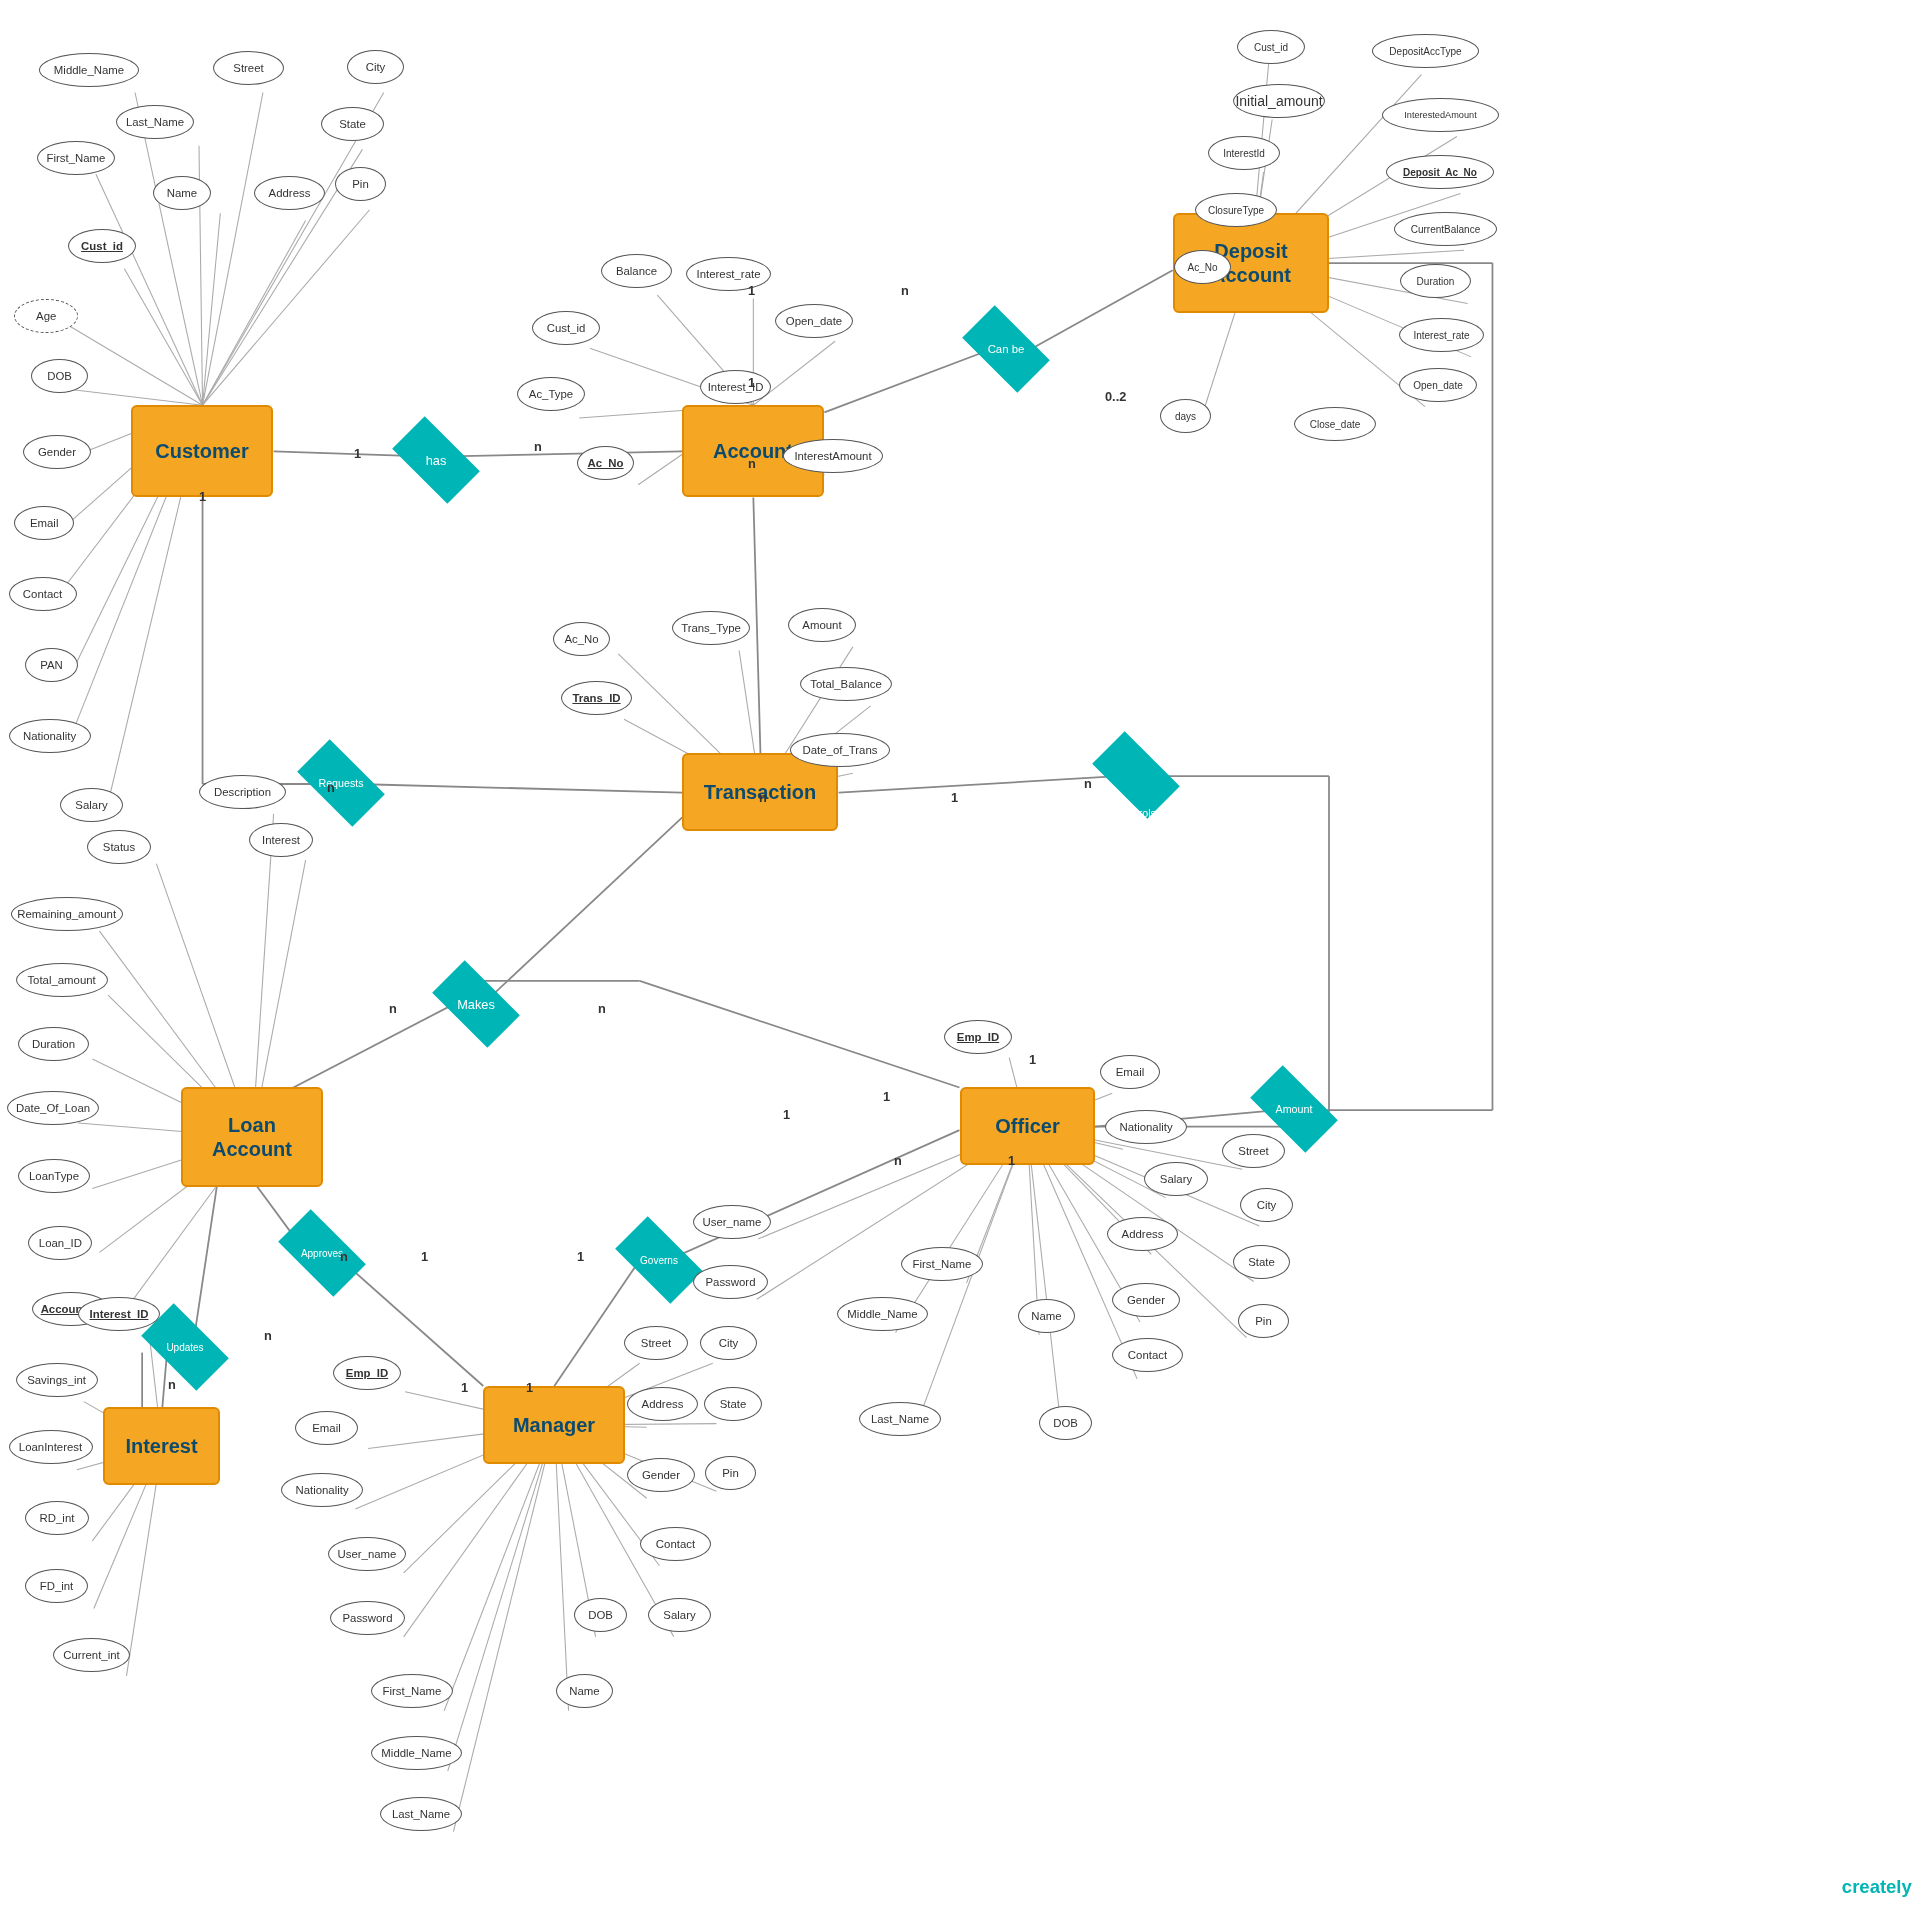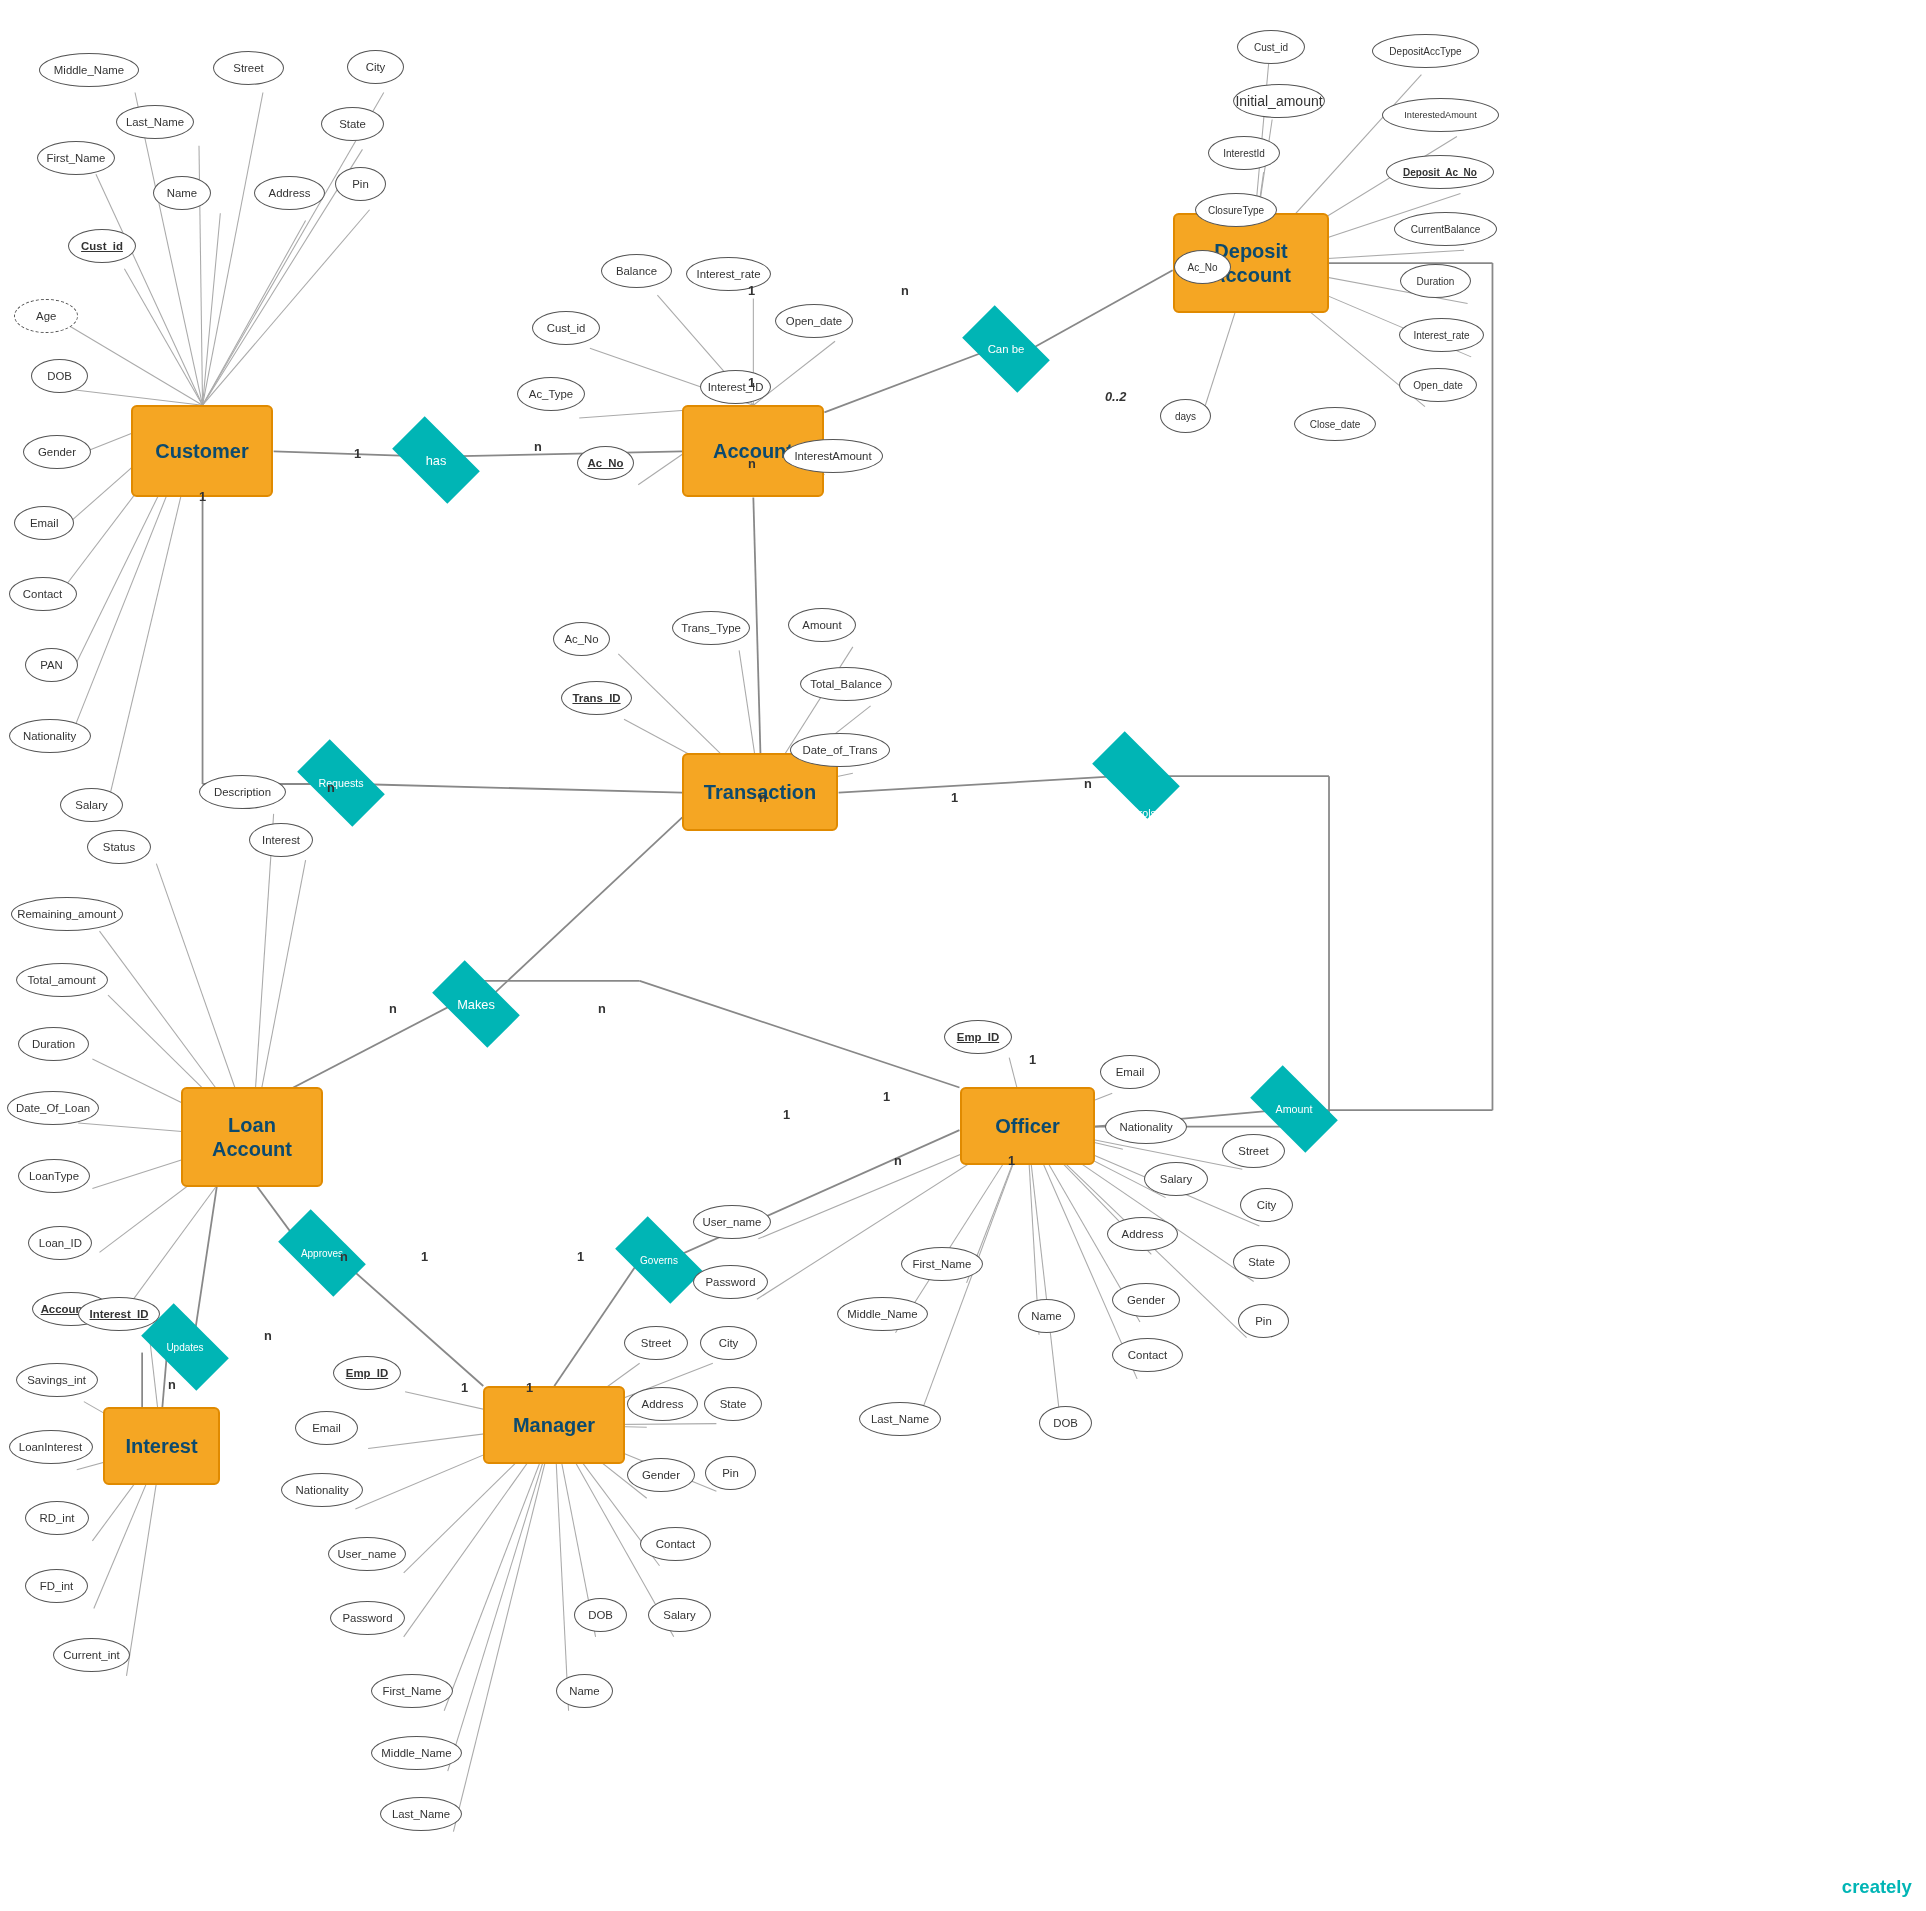--- a/index.html
+++ b/index.html
@@ -393,21 +393,21 @@
   <div class="attribute" style="left:15.6px;top:1363px;width:82px;height:34px;">Savings_int</div>
   <div class="attribute" style="left:8.5px;top:1430px;width:84px;height:34px;">LoanInterest</div>
   <div class="attribute" style="left:25px;top:1501px;width:64px;height:34px;">RD_int</div>
   <div class="attribute" style="left:25px;top:1569px;width:63px;height:34px;">FD_int</div>
   <div class="attribute" style="left:53px;top:1638px;width:77px;height:34px;">Current_int</div>
 
   <div class="cardinality" style="left:354px;top:446px;">1</div>
   <div class="cardinality" style="left:534px;top:439px;">n</div>
   <div class="cardinality" style="left:748px;top:375px;">1</div>
   <div class="cardinality" style="left:748px;top:456px;">n</div>
-  <div class="cardinality" style="left:1105px;top:389px;font-style:italic;">0..2</div>
+  <div class="cardinality" style="left:1105px;top:389px;">0..2</div>
   <div class="cardinality" style="left:748px;top:283px;">1</div>
   <div class="cardinality" style="left:901px;top:283px;">n</div>
   <div class="cardinality" style="left:199px;top:489px;">1</div>
   <div class="cardinality" style="left:327px;top:780px;">n</div>
   <div class="cardinality" style="left:389px;top:1001px;">n</div>
   <div class="cardinality" style="left:598px;top:1001px;">n</div>
   <div class="cardinality" style="left:759px;top:790px;">n</div>
   <div class="cardinality" style="left:951px;top:790px;">1</div>
   <div class="cardinality" style="left:1084px;top:776px;">n</div>
   <div class="cardinality" style="left:883px;top:1089px;">1</div>

